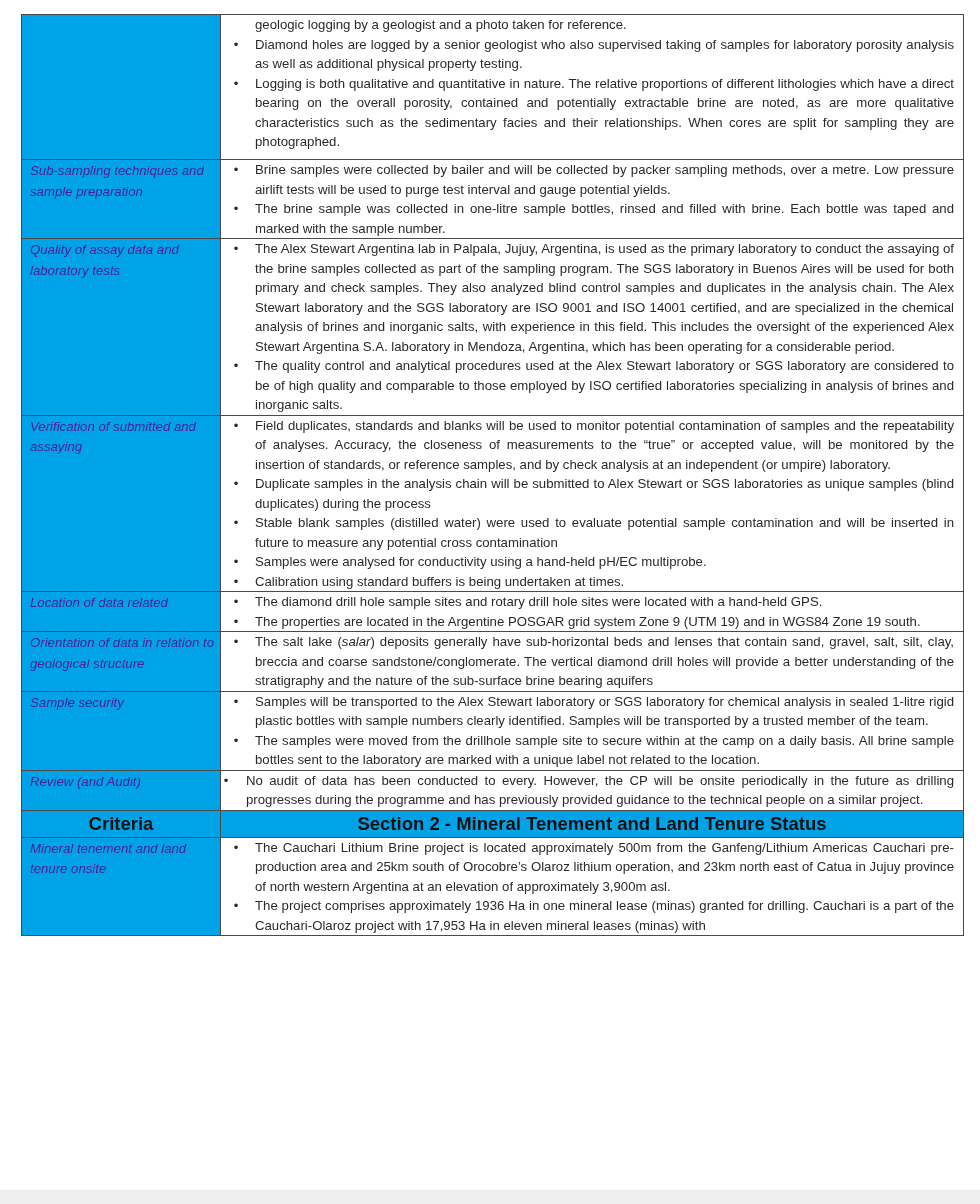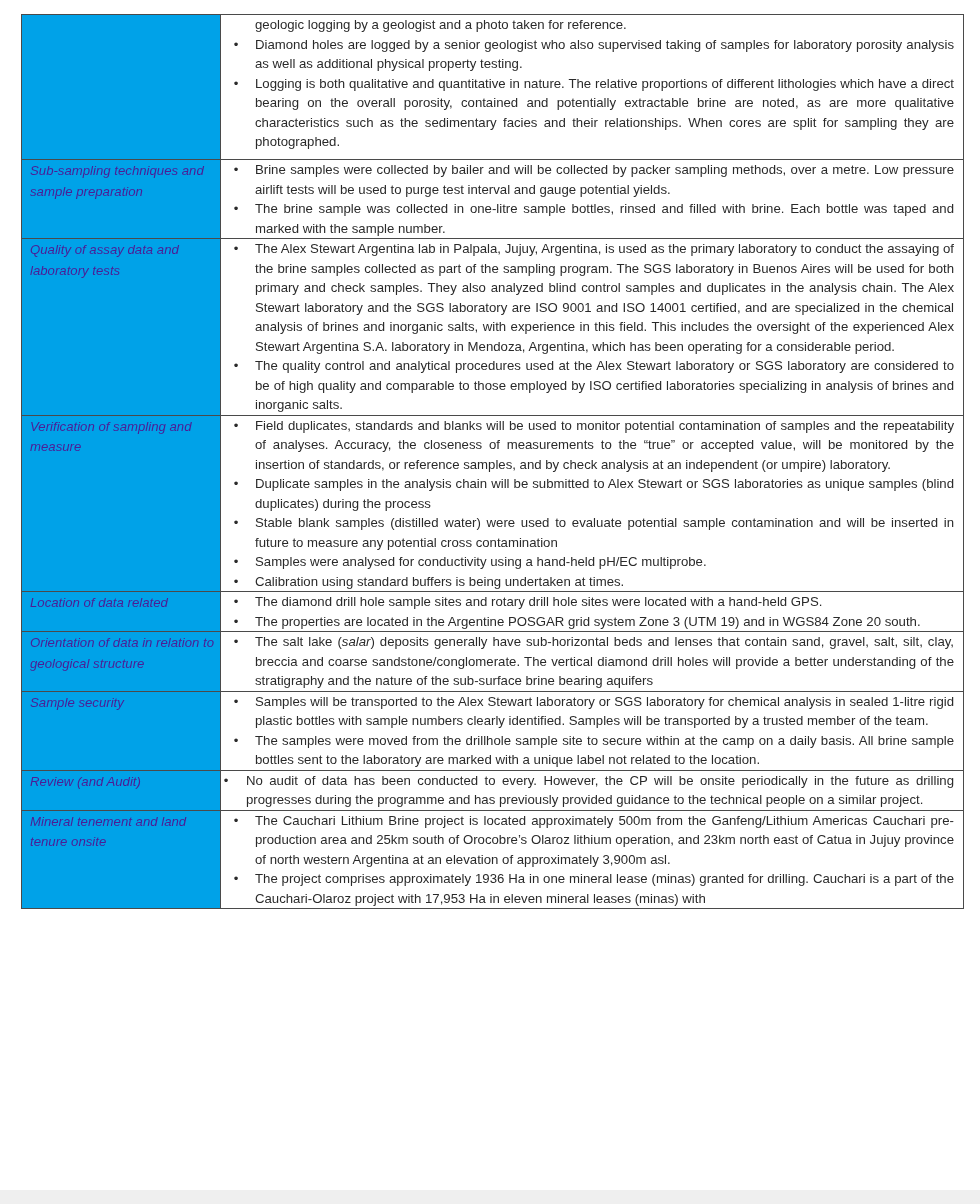--- a/index.html
+++ b/index.html
@@ -95,38 +95,38 @@
     <td class="crit">Quality of assay data and laboratory tests</td>
     <td class="body">
       <ul class="bullets">
         <li><span class="dot">•</span><span>The Alex Stewart Argentina lab in Palpala, Jujuy, Argentina, is used as the primary laboratory to conduct the assaying of the brine samples collected as part of the sampling program. The SGS laboratory in Buenos Aires will be used for both primary and check samples. They also analyzed blind control samples and duplicates in the analysis chain. The Alex Stewart laboratory and the SGS laboratory are ISO 9001 and ISO 14001 certified, and are specialized in the chemical analysis of brines and inorganic salts, with experience in this field.  This includes the oversight of the experienced Alex Stewart Argentina S.A. laboratory in Mendoza, Argentina, which has been operating for a considerable period.</span></li>
         <li><span class="dot">•</span><span>The quality control and analytical procedures used at the Alex Stewart laboratory or SGS laboratory are considered to be of high quality and comparable to those employed by ISO certified laboratories specializing in analysis of brines and inorganic salts.</span></li>
       </ul>
     </td>
   </tr>
 
   <tr>
-    <td class="crit">Verification of sampling and measure</td>
+    <td class="crit">Verification of submitted and assaying</td>
     <td class="body">
       <ul class="bullets">
         <li><span class="dot">•</span><span>Field duplicates, standards and blanks will be used to monitor potential contamination of samples and the repeatability of analyses.  Accuracy, the closeness of measurements to the “true” or accepted value, will be monitored by the insertion of standards, or reference samples, and by check analysis at an independent (or umpire) laboratory.</span></li>
         <li><span class="dot">•</span><span>Duplicate samples in the analysis chain will be submitted to Alex Stewart or SGS laboratories as unique samples (blind duplicates) during the process</span></li>
         <li><span class="dot">•</span><span>Stable blank samples (distilled water) were used to evaluate potential sample contamination and will be inserted in future to measure any potential cross contamination</span></li>
         <li><span class="dot">•</span><span>Samples were analysed for conductivity using a hand-held pH/EC multiprobe.</span></li>
         <li><span class="dot">•</span><span>Calibration using standard buffers is being undertaken at times.</span></li>
       </ul>
     </td>
   </tr>
 
   <tr>
     <td class="crit">Location of data related</td>
     <td class="body">
       <ul class="bullets">
         <li><span class="dot">•</span><span>The diamond drill hole sample sites and rotary drill hole sites were located with a hand-held GPS.</span></li>
-        <li><span class="dot">•</span><span>The properties are located in the Argentine POSGAR grid system Zone 3 (UTM 19) and in WGS84 Zone 20 south.</span></li>
+        <li><span class="dot">•</span><span>The properties are located in the Argentine POSGAR grid system Zone 9 (UTM 19) and in WGS84 Zone 19 south.</span></li>
       </ul>
     </td>
   </tr>
 
 
   <tr>
     <td class="crit">Orientation of data in relation to geological structure</td>
     <td class="body">
       <ul class="bullets">
         <li><span class="dot">•</span><span>The salt lake (</span><em class="it">salar</em><span>) deposits generally have sub-horizontal beds and lenses that contain sand, gravel, salt, silt, clay, breccia and coarse sandstone/conglomerate.   The vertical diamond drill holes will provide a better understanding of the stratigraphy and the nature of the sub-surface brine bearing aquifers</span></li>
@@ -146,20 +146,24 @@
 
   <tr>
     <td class="crit">Review (and Audit)</td>
     <td class="body">
       <ul class="bullets">
         <li style="padding-left:25px"><span class="dot" style="left:0">•</span><span>No audit of data has been conducted to every. However, the CP will be onsite periodically in the future as drilling progresses during the programme and has previously provided guidance to the technical people on a similar project.</span></li>
       </ul>
     </td>
   </tr>
 
+  <tr class="header">
+    <td>Criteria</td>
+    <td>Section 2 - Mineral Tenement and Land Tenure Status</td>
+  </tr>
 
   <tr>
     <td class="crit">Mineral tenement and land tenure onsite</td>
     <td class="body">
       <ul class="bullets">
         <li><span class="dot">•</span><span>The Cauchari Lithium Brine project is located approximately 500m from the Ganfeng/Lithium Americas Cauchari pre-production area and 25km south of Orocobre’s Olaroz lithium operation, and 23km north east of Catua in Jujuy province of north western Argentina at an elevation of approximately 3,900m asl.</span></li>
         <li><span class="dot">•</span><span>The project comprises approximately 1936 Ha in one mineral lease (minas) granted for drilling. Cauchari is a part of the Cauchari-Olaroz project with 17,953 Ha in eleven mineral leases (minas) with</span></li>
       </ul>
     </td>
   </tr>

